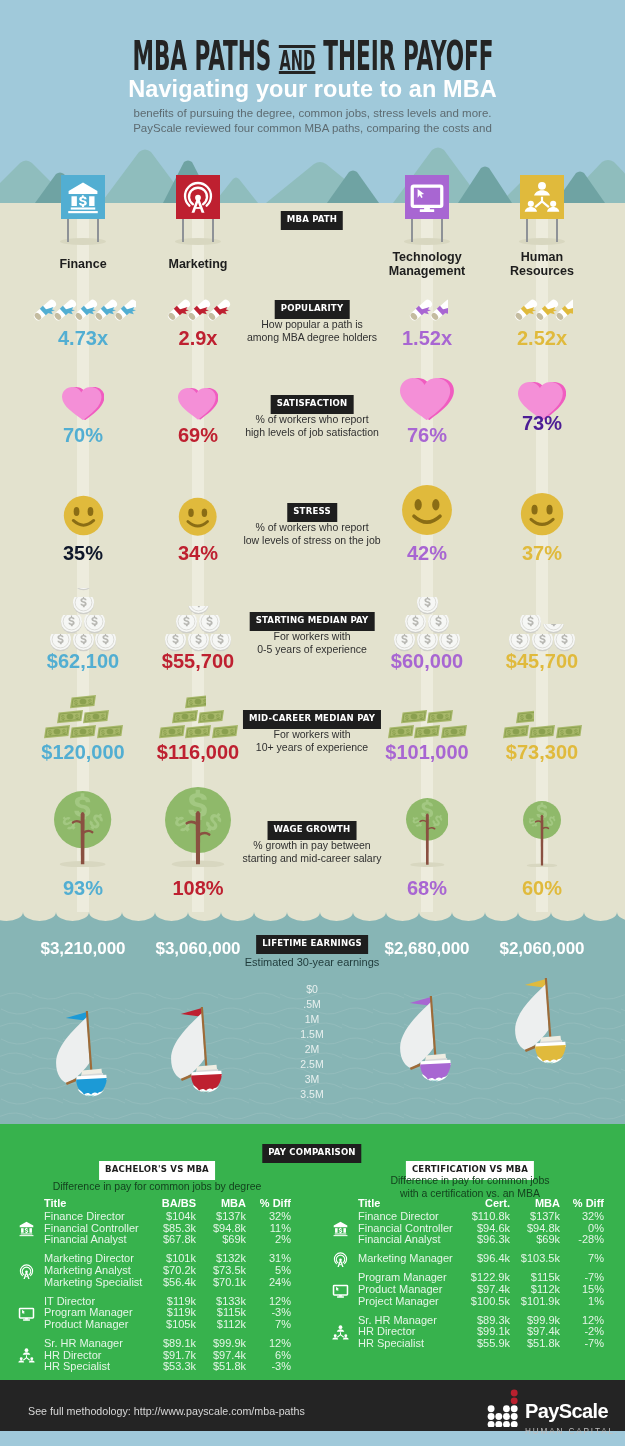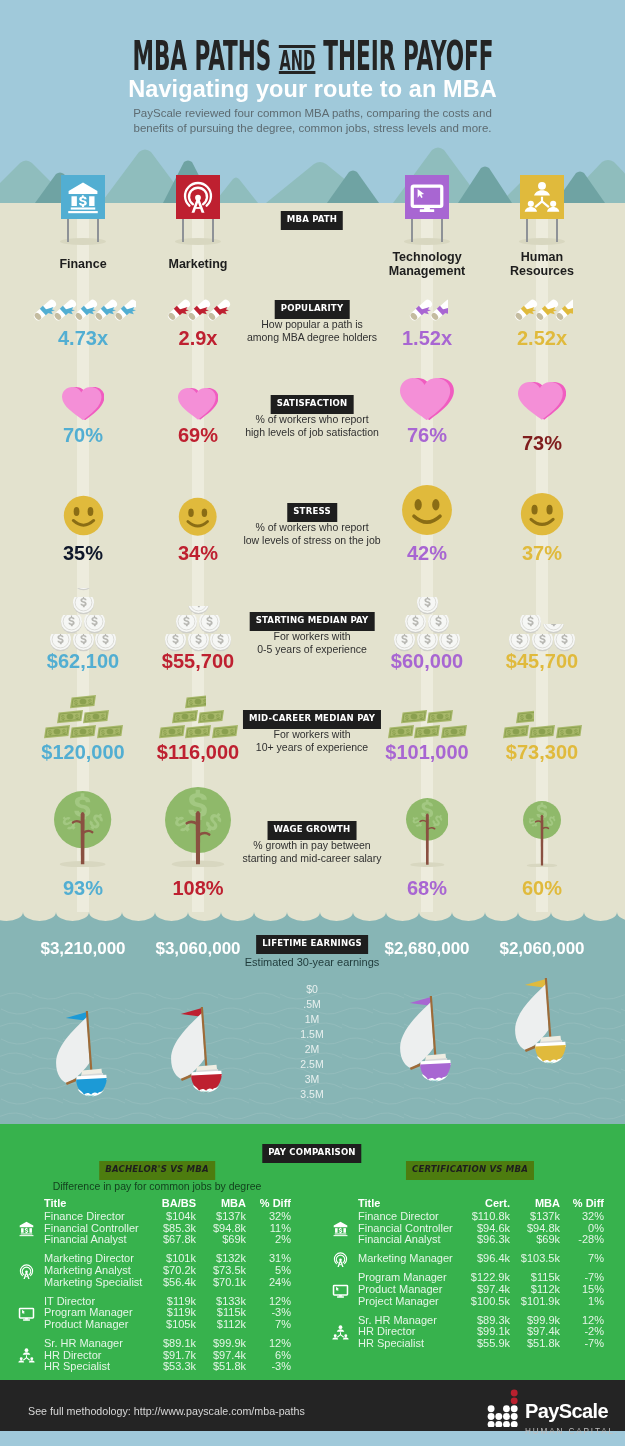--- a/index.html
+++ b/index.html
@@ -57,21 +57,21 @@
   .lt-val{position:absolute;width:160px;text-align:center;transform:translateX(-50%);
      font-size:17px;font-weight:bold;color:#ffffff;line-height:19px;}
   .lt-desc{position:absolute;left:312px;transform:translateX(-50%);top:956px;width:260px;
      text-align:center;font-size:11px;color:#1f3a3a;}
   .lt-scale{position:absolute;left:312px;transform:translateX(-50%);width:90px;text-align:center;
      font-size:10.5px;color:#E8F0EF;line-height:15px;}
 
   
   .green{position:absolute;left:0;top:1124px;width:625px;height:256px;background:#37B24D;}
 
-  .wbadge{background:#4d7c0f;color:#1E1E1E;font-style:italic;}
+  .wbadge{background:#ffffff;color:#1E1E1E;}
   .tbl-desc{position:absolute;transform:translateX(-50%);width:280px;text-align:center;
      font-size:10.5px;color:#123f1c;line-height:12.5px;}
   .tbl{position:absolute;font-size:11px;color:#E4F5E6;line-height:11.6px;white-space:nowrap;}
   .tbl-h{font-weight:bold;color:#ffffff;}
   .tbl-cell{position:absolute;}
   .tbl-r{text-align:right;}
 
   
   .footer{position:absolute;left:0;top:1380px;width:625px;height:51px;background:#242424;}
   .foot-text{position:absolute;left:28px;top:25px;font-size:10.7px;color:#D7D7D7;}
@@ -308,21 +308,21 @@
         <div class="val" style="left:198px;top:424px;color:#BE2030">69%</div>
         <div style="position:absolute;left:400.3px;top:377.54699999999997px"><svg width="53.400000000000006" height="42.45300000000001" viewBox="0 0 100 79.5">
             <path fill="#F05CC0" d="M55,79 C35,64 10,46 10,24 C10,9 22,0 34,0 C45,0 52,7 55,13 C58,7 65,0 76,0 C89,0 101,9 101,24 C101,46 75,64 55,79 Z"></path>
             <path fill="#F48FD7" d="M50,79 C30,64 0,46 0,24 C0,9 12,0 24,0 C35,0 43,7 46,13 C49,7 57,0 68,0 C81,0 94,9 94,24 C94,46 70,64 50,79 Z"></path>
           </svg></div>
         <div class="val" style="left:427px;top:424px;color:#A866D2">76%</div>
         <div style="position:absolute;left:518.15px;top:382.0785px"><svg width="47.7" height="37.9215" viewBox="0 0 100 79.5">
             <path fill="#F05CC0" d="M55,79 C35,64 10,46 10,24 C10,9 22,0 34,0 C45,0 52,7 55,13 C58,7 65,0 76,0 C89,0 101,9 101,24 C101,46 75,64 55,79 Z"></path>
             <path fill="#F48FD7" d="M50,79 C30,64 0,46 0,24 C0,9 12,0 24,0 C35,0 43,7 46,13 C49,7 57,0 68,0 C81,0 94,9 94,24 C94,46 70,64 50,79 Z"></path>
           </svg></div>
-        <div class="val" style="left:542px;top:432px;color:#7f1d1d">73%</div>
+        <div class="val" style="left:542px;top:412px;color:#4c1d95">73%</div>
       </div>
       <div>
         <div class="badge" style="left:312px;top:503px">STRESS</div>
         <div class="cdesc" style="top:521px">% of workers who report<br>low levels of stress on the job</div>
         <div style="position:absolute;left:62.5px;top:495px"><svg width="41" height="41" viewBox="0 0 100 100">
             <circle cx="50" cy="50" r="48" fill="#E0BA3C"></circle>
             <ellipse cx="33" cy="40" rx="7" ry="11" fill="#8A6D15"></ellipse>
             <ellipse cx="67" cy="40" rx="7" ry="11" fill="#8A6D15"></ellipse>
             <path fill="none" stroke="#8A6D15" stroke-width="7" stroke-linecap="round" d="M25,62 Q50,85 75,62"></path>
           </svg></div>
@@ -783,22 +783,22 @@
             <path fill="none" stroke="#8A5041" stroke-width="4" stroke-linecap="round" d="M51,73 Q60,67 67,72"></path>
           </svg></div>
         <div class="val" style="left:542px;top:877px;color:#E0BA3C">60%</div>
       </div>
     </div>
 
   <div class="hdr">
     <div class="hdr-title-wrap"><div class="hdr-title"><span>MBA PATHS</span>&nbsp;<span class="hdr-and"><span class="bar t"></span><span>AND</span><span class="bar b"></span></span>&nbsp;<span>THEIR PAYOFF</span></div></div>
     <div class="hdr-sub">Navigating your route to an MBA</div>
     <div class="hdr-intro">
+      <div>benefits of pursuing the degree, common jobs, stress levels and more.</div>
       <div>PayScale reviewed four common MBA paths, comparing the costs and</div>
-      <div>benefits of pursuing the degree, common jobs, stress levels and more.</div>
     </div>
   </div>
 
   <div class="water"></div>
   <svg class="scallop" viewBox="0 0 625 12" preserveAspectRatio="none">
       <path id="scallop-path" fill="#E3E2CE" d="M-10,0 A16.5,9 0 0 0 23,0 A16.5,9 0 0 0 56,0 A16.5,9 0 0 0 89,0 A16.5,9 0 0 0 122,0 A16.5,9 0 0 0 155,0 A16.5,9 0 0 0 188,0 A16.5,9 0 0 0 221,0 A16.5,9 0 0 0 254,0 A16.5,9 0 0 0 287,0 A16.5,9 0 0 0 320,0 A16.5,9 0 0 0 353,0 A16.5,9 0 0 0 386,0 A16.5,9 0 0 0 419,0 A16.5,9 0 0 0 452,0 A16.5,9 0 0 0 485,0 A16.5,9 0 0 0 518,0 A16.5,9 0 0 0 551,0 A16.5,9 0 0 0 584,0 A16.5,9 0 0 0 617,0 A16.5,9 0 0 0 650,0 L640,-4 L-10,-4 Z"></path>
     </svg>
   <svg class="wavelines" viewBox="0 0 625 200" preserveAspectRatio="none">
       <g id="wave-lines-g" fill="none" stroke="#9DC1C1" stroke-width="1">
         <path d="M-30,70 q16,9 31,2 q15,-7 31,2"></path>
@@ -969,20 +969,24 @@
     </div>
   <div class="badge" style="left:312px;top:935px">LIFETIME EARNINGS</div>
   <div class="lt-desc">Estimated 30-year earnings</div>
 
   <div class="green"></div>
 
   <div class="badge" style="left:312px;top:1144px">PAY COMPARISON</div>
   <div class="badge wbadge" style="left:157px;top:1161px">BACHELOR'S VS MBA</div>
   <div class="badge wbadge" style="left:470px;top:1161px">CERTIFICATION VS MBA</div>
   <div class="tbl-desc" style="left:157px;top:1180px">Difference in pay for common jobs by degree</div>
+  <div class="tbl-desc" style="left:470px;top:1174px">
+    <div>Difference in pay for common jobs</div>
+    <div>with a certification vs. an MBA</div>
+  </div>
   <div id="tables">
       <div class="tbl tbl-h" style="left:0px;top:1198px">
         <span class="tbl-cell" style="left:44px">Title</span>
         <span class="tbl-cell tbl-r" style="left:106px;width:90px">BA/BS</span>
         <span class="tbl-cell tbl-r" style="left:156px;width:90px">MBA</span>
         <span class="tbl-cell tbl-r" style="left:201px;width:90px">% Diff</span>
       </div>
       <div style="position:absolute;left:18px;top:1220.4px"><svg width="17" height="17" viewBox="0 0 100 100">
           <path fill="#ffffff" d="M50,10 L90,33 L90,42 L10,42 L10,33 Z"></path>
           <rect x="18" y="48" width="15" height="27" fill="#ffffff"></rect>

